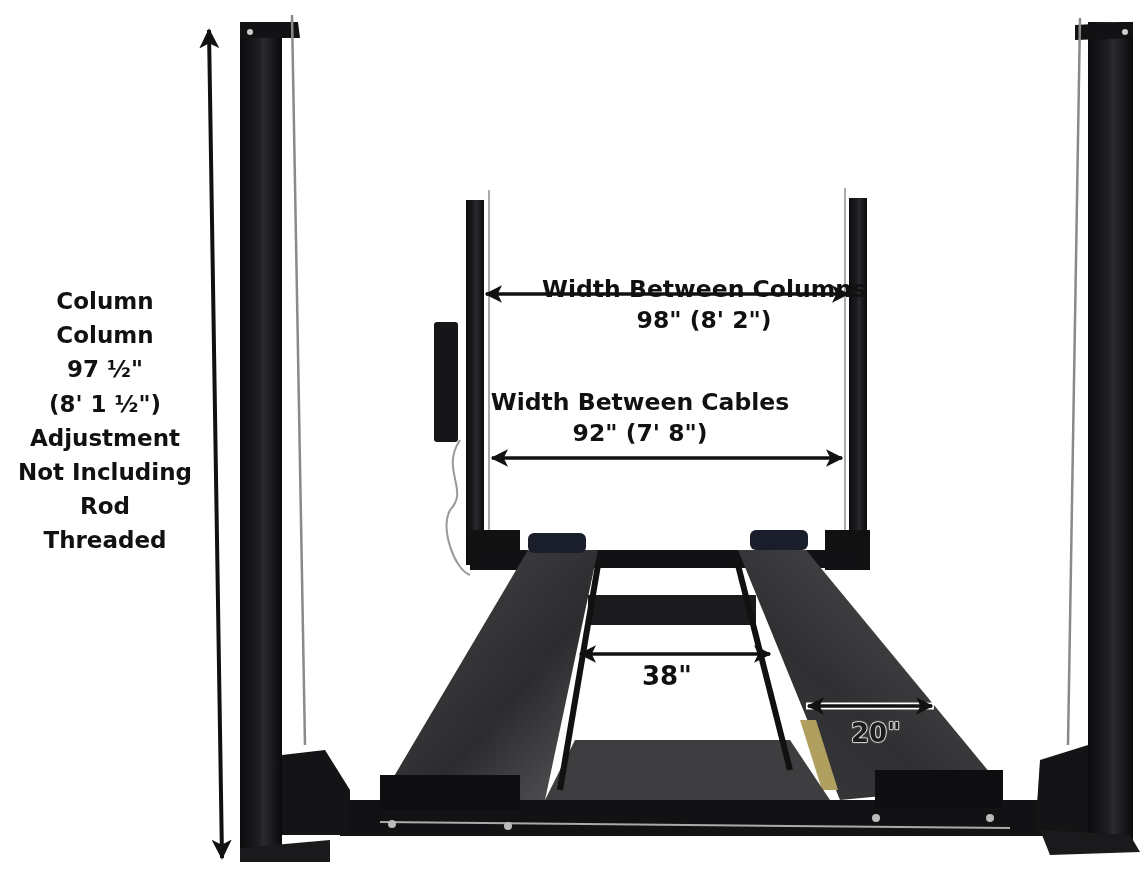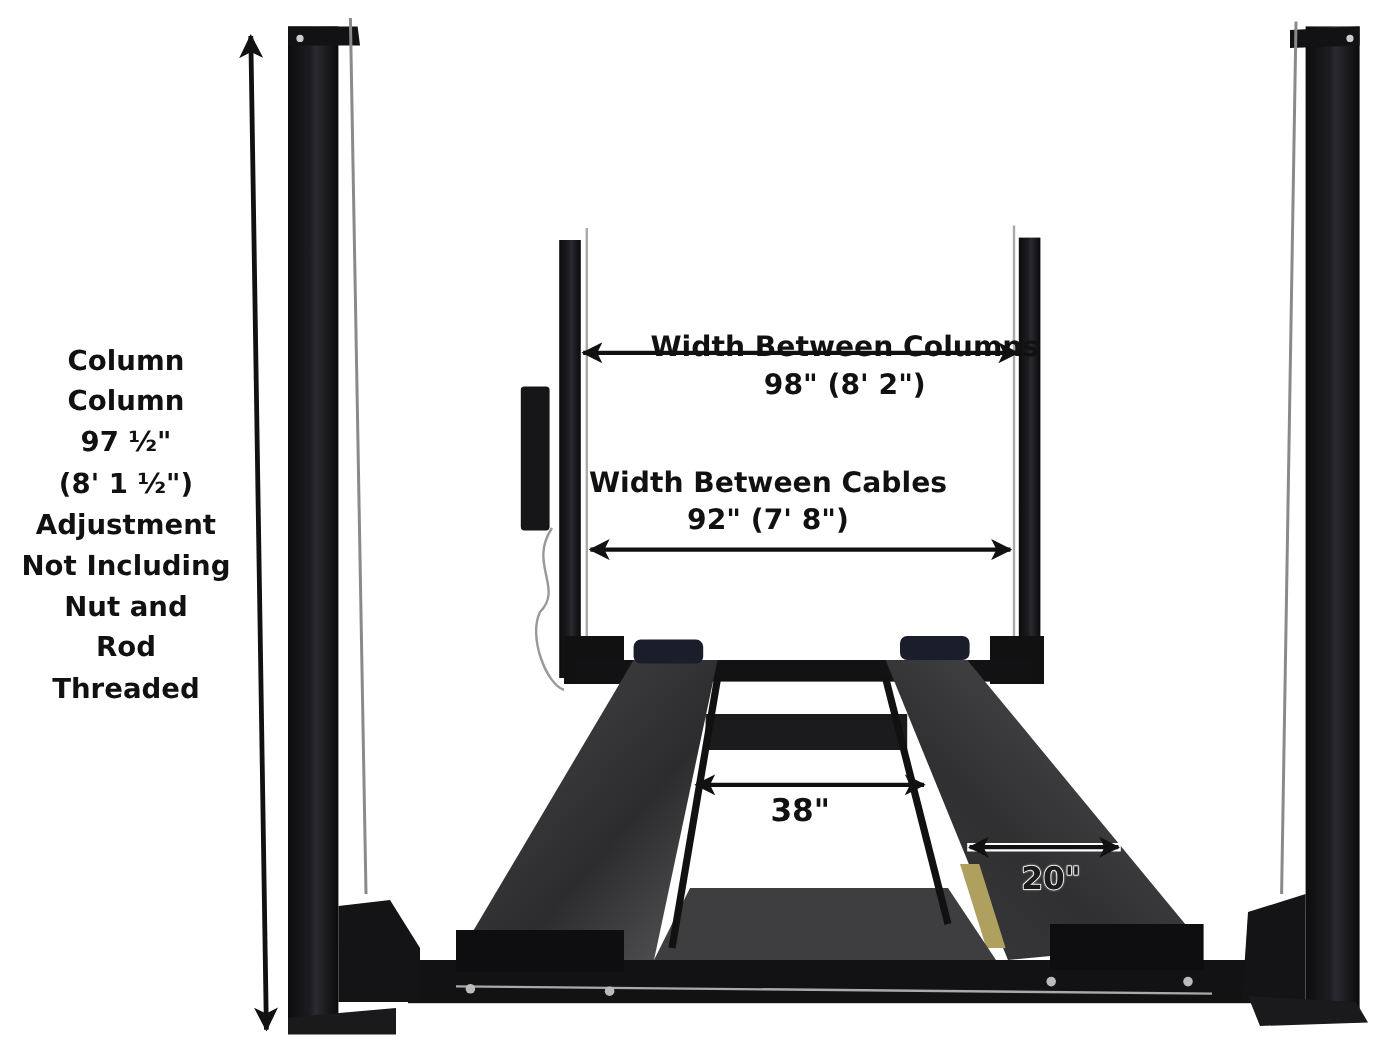--- a/index.html
+++ b/index.html
@@ -125,21 +125,20 @@
     </g>
   </svg>
 
   <div class="col-height">
     <div>Column</div>
     <div>Column</div>
     <div>97 ½"</div>
     <div>(8' 1 ½")</div>
     <div>Adjustment</div>
     <div>Not Including</div>
-    <div>Nut and</div>
     <div>Rod</div>
     <div>Threaded</div>
   </div>
 
   <div class="dim-center" style="left:490px; top:226px; width:428px;margin-top:48px;">
     <div>Width Between Columns</div>
     <div>98" (8' 2")</div>
   </div>
 
   <div class="dim-center" style="left:490px; top:387px; width:300px;">

